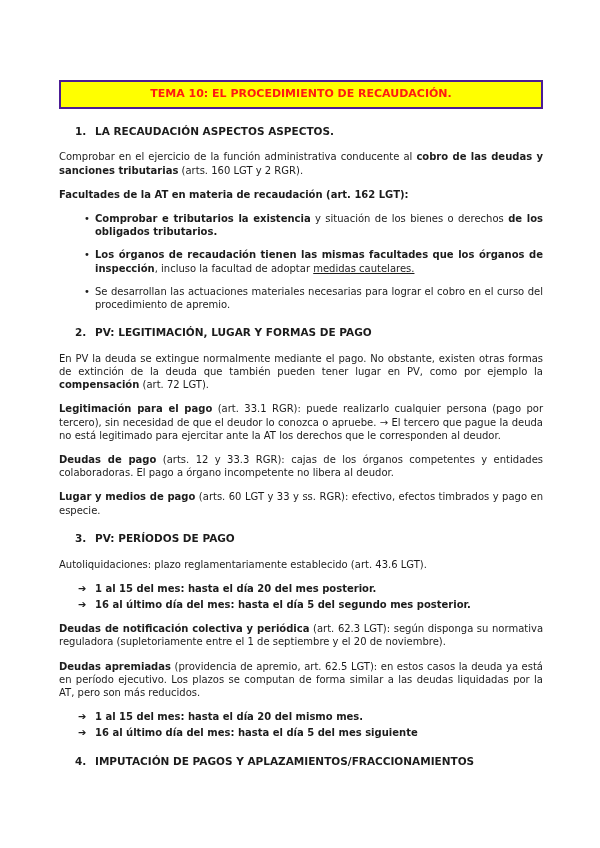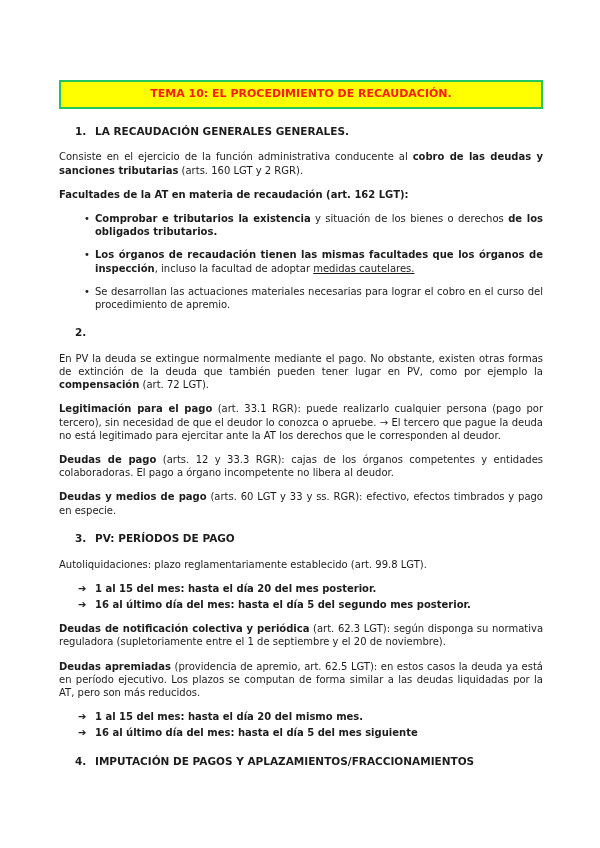--- a/index.html
+++ b/index.html
@@ -11,21 +11,21 @@
     background: #ffffff;
     padding: 80px 57px 0 59px;
     overflow: hidden;
     font-family: "DejaVu Sans", "Liberation Sans", sans-serif;
     font-size: 10px;
     line-height: 1.32;
     color: #1c1c1c;
   }
   .title-box {
     background: #ffff00;
-    border: 2px solid #22c55e;
+    border: 2px solid #4c1d95;
     color: #ff1a12;
     font-weight: bold;
     font-size: 11px;
     text-align: center;
     padding: 5px 4px;
     margin: 0 0 16px 0;
   }
   .heading {
     display: flex;
     font-weight: bold;
@@ -59,24 +59,24 @@
 <body>
 
 <div class="page">
 
   <div class="title-box">
     <span>TEMA 10: EL PROCEDIMIENTO DE RECAUDACIÓN.</span>
   </div>
 
   <div class="heading">
     <span class="hnum">1.</span>
-    <span>LA RECAUDACIÓN GENERALES GENERALES.</span>
+    <span>LA RECAUDACIÓN ASPECTOS ASPECTOS.</span>
   </div>
 
-  <p class="para"><span>Consiste en el ejercicio de la función administrativa conducente al </span><b>cobro de las deudas y sanciones tributarias</b><span> (arts. 160 LGT y 2 RGR).</span></p>
+  <p class="para"><span>Comprobar en el ejercicio de la función administrativa conducente al </span><b>cobro de las deudas y sanciones tributarias</b><span> (arts. 160 LGT y 2 RGR).</span></p>
 
 
   <p class="bold-line">Facultades de la AT en materia de recaudación (art. 162 LGT):</p>
 
   <div class="bullet">
     <span class="bmark">•</span>
     <span class="btext"><b>Comprobar e tributarios la existencia</b><span> y situación de los bienes o derechos </span><b>de los obligados tributarios.</b></span>
   </div>
 
   <div class="bullet">
@@ -84,36 +84,37 @@
     <span class="btext"><b>Los órganos de recaudación tienen las mismas facultades que los órganos de inspección</b><span>, incluso la facultad de adoptar </span><span class="u">medidas cautelares.</span></span>
   </div>
 
   <div class="bullet">
     <span class="bmark">•</span>
     <span class="btext">Se desarrollan las actuaciones materiales necesarias para lograr el cobro en el curso del procedimiento de apremio.</span>
   </div>
 
   <div class="heading">
     <span class="hnum">2.</span>
+    <span>PV: LEGITIMACIÓN, LUGAR Y FORMAS DE PAGO</span>
   </div>
 
   <p class="para"><span>En PV la deuda se extingue normalmente mediante el pago. No obstante, existen otras formas de extinción de la deuda que también pueden tener lugar en PV, como por ejemplo la </span><b>compensación</b><span> (art. 72 LGT).</span></p>
 
   <p class="para"><b>Legitimación para el pago</b><span> (art. 33.1 RGR): puede realizarlo cualquier persona (pago por tercero), sin necesidad de que el deudor lo conozca o apruebe. → El tercero que pague la deuda no está legitimado para ejercitar ante la AT los derechos que le corresponden al deudor.</span></p>
 
   <p class="para"><b>Deudas de pago</b><span> (arts. 12 y 33.3 RGR): cajas de los órganos competentes y entidades colaboradoras. El pago a órgano incompetente no libera al deudor.</span></p>
 
-  <p class="para"><b>Deudas y medios de pago</b><span> (arts. 60 LGT y 33 y ss. RGR): efectivo, efectos timbrados y pago en especie.</span></p>
+  <p class="para"><b>Lugar y medios de pago</b><span> (arts. 60 LGT y 33 y ss. RGR): efectivo, efectos timbrados y pago en especie.</span></p>
 
   <div class="heading">
     <span class="hnum">3.</span>
     <span>PV: PERÍODOS DE PAGO</span>
   </div>
 
-  <p class="para-left">Autoliquidaciones: plazo reglamentariamente establecido (art. 99.8 LGT).</p>
+  <p class="para-left">Autoliquidaciones: plazo reglamentariamente establecido (art. 43.6 LGT).</p>
 
 
   <div class="arrow-group">
     <div class="arrow-row">
       <span class="amark">➔</span>
       <span>1 al 15 del mes: hasta el día 20 del mes posterior.</span>
     </div>
     <div class="arrow-row">
       <span class="amark">➔</span>
       <span>16 al último día del mes: hasta el día 5 del segundo mes posterior.</span>

